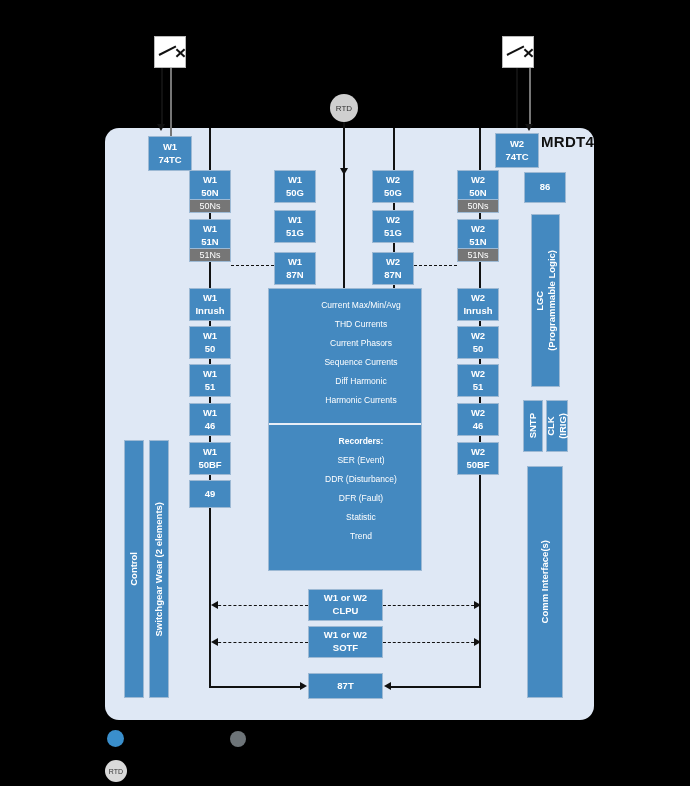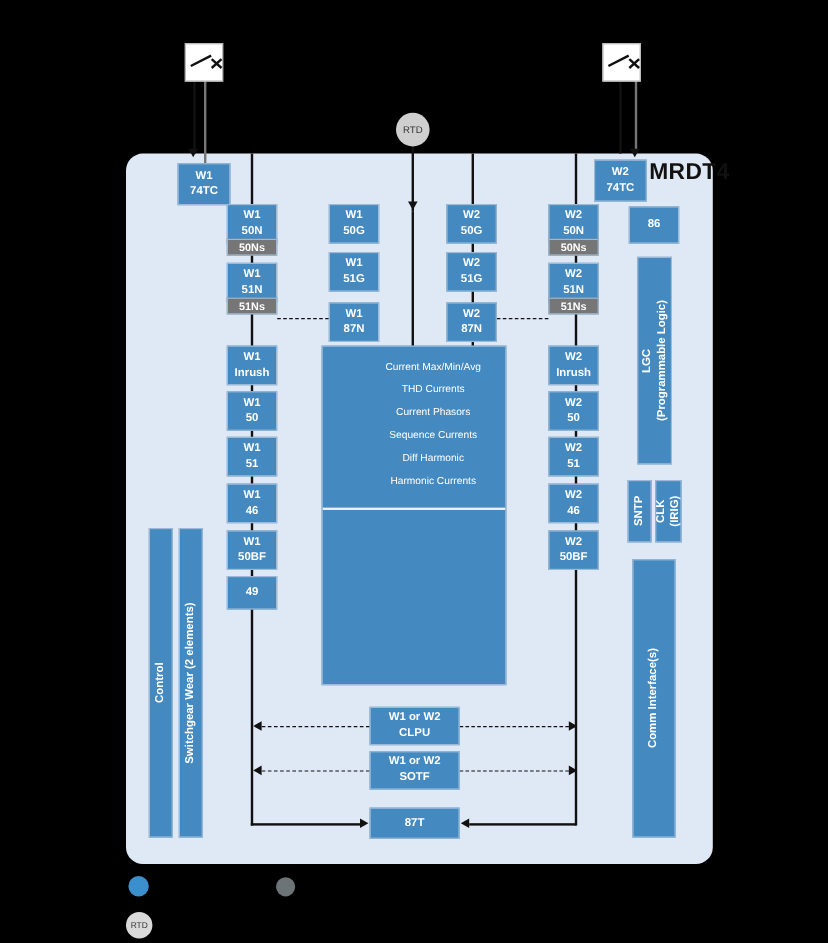--- a/index.html
+++ b/index.html
@@ -3,31 +3,31 @@
 <meta charset="utf-8">
 <style>
   html,body{margin:0;padding:0;background:#000;}
   body{width:690px;height:786px;position:relative;overflow:hidden;
        font-family:"Liberation Sans","DejaVu Sans",sans-serif;}
   #stage{position:absolute;left:12px;top:0;width:690px;height:668px;}
 
   
   .panel{position:absolute;left:93px;top:128px;width:489px;height:592px;
          background:#dfe8f5;border-radius:14px;}
-  .panel-title{position:absolute;left:529px;top:133px;font-size:19px;font-weight:bold;
+  .panel-title{position:absolute;left:529px;top:133px;font-size:15px;font-weight:bold;
                color:#111;letter-spacing:.3px;}
 
   
   .blk{position:absolute;background:#4489c0;border:1px solid #9db9d4;
        color:#fff;font-size:9.5px;font-weight:bold;text-align:center;
        display:flex;flex-direction:column;align-items:center;justify-content:center;
        line-height:1.32;box-sizing:border-box;z-index:3;}
   .blk .l2{display:block;}
   .sub{position:absolute;background:#767676;border:1px solid #9db9d4;color:#fff;
-       font-size:9px;font-weight:bold;text-align:left;
+       font-size:9px;font-weight:normal;text-align:left;
        display:flex;align-items:center;justify-content:center;box-sizing:border-box;z-index:3;}
 
   
   .vblk{position:absolute;background:#4489c0;border:1px solid #9db9d4;color:#fff;
         font-size:9.5px;font-weight:bold;display:flex;align-items:center;justify-content:center;
         box-sizing:border-box;z-index:3;}
   .vblk span{writing-mode:vertical-rl;transform:rotate(180deg);white-space:nowrap;text-align:center;
              line-height:1.25;}
 
   
@@ -210,20 +210,28 @@
 
   <div class="met">
     <div class="met-list">
       <div>Current Max/Min/Avg</div>
       <div>THD Currents</div>
       <div>Current Phasors</div>
       <div>Sequence Currents</div>
       <div>Diff Harmonic</div>
       <div>Harmonic Currents</div>
     </div>
+    <div class="met-rec">
+      <div class="rtitle">Recorders:</div>
+      <div>SER (Event)</div>
+      <div>DDR (Disturbance)</div>
+      <div>DFR (Fault)</div>
+      <div>Statistic</div>
+      <div>Trend</div>
+    </div>
   </div>
 
   <div class="blk" style="left:512px;top:172px;width:42px;height:31px;">
     <span>86</span>
   </div>
 
   <div class="vblk" style="left:519px;top:214px;width:29px;height:173px;">
     <span>
       <span>LGC</span><br>
       <span>(Programmable Logic)</span>

